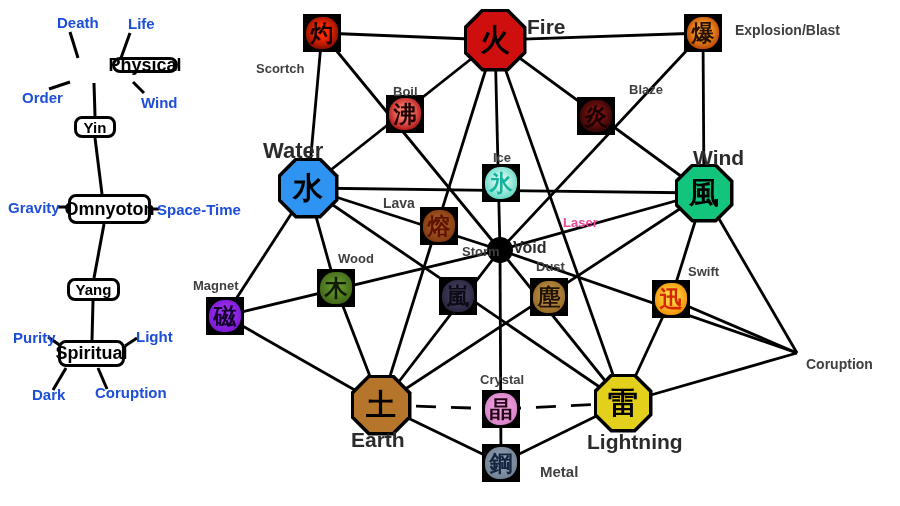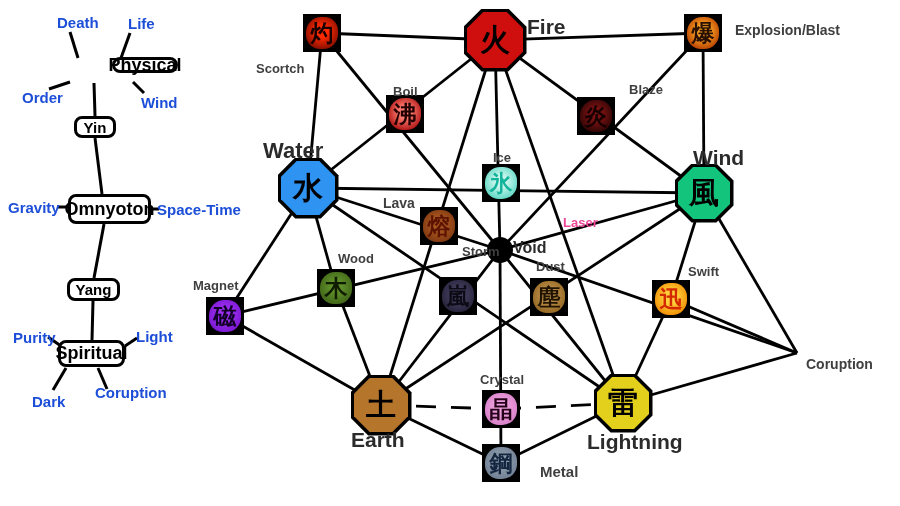--- a/index.html
+++ b/index.html
@@ -85,21 +85,21 @@
       <div class="tree-box" style="left: 67px; top: 278px; width: 53px; height: 23px; font-size: 15px;">Yang</div>
       <div class="tree-box" style="left: 58px; top: 340px; width: 67px; height: 27px; font-size: 18px;">Spiritual</div>
       <div class="tree-label" style="left: 57px; top: 14px;">Death</div>
       <div class="tree-label" style="left: 128px; top: 15px; text-align: right;">Life</div>
       <div class="tree-label" style="left: 22px; top: 89px;">Order</div>
       <div class="tree-label" style="left: 141px; top: 94px;">Wind</div>
       <div class="tree-label" style="left: 8px; top: 199px;">Gravity</div>
       <div class="tree-label" style="left: 157px; top: 201px;">Space-Time</div>
       <div class="tree-label" style="left: 13px; top: 329px;">Purity</div>
       <div class="tree-label" style="left: 136px; top: 328px;">Light</div>
-      <div class="tree-label" style="left: 32px; top: 386px; margin-top: 7px;">Dark</div>
+      <div class="tree-label" style="left: 32px; top: 386px;">Dark</div>
       <div class="tree-label" style="left: 95px; top: 384px;">Coruption</div>
       <div class="oct-outer" style="left: 463.5px; top: 8.5px; width: 63px; height: 63px;">
         <div class="oct-inner" style="background: rgb(207, 14, 14);"></div>
         <div class="kanji" style="font-size: 30px; color: rgb(0, 0, 0);">火</div>
       </div>
       <div class="big-label" style="left: 527px; top: 15px; font-size: 21px;">Fire</div>
       <div class="oct-outer" style="left: 277.5px; top: 157.5px; width: 61px; height: 61px;">
         <div class="oct-inner" style="background: rgb(47, 147, 242);"></div>
         <div class="kanji" style="font-size: 30px; color: rgb(0, 0, 0);">水</div>
       </div>

